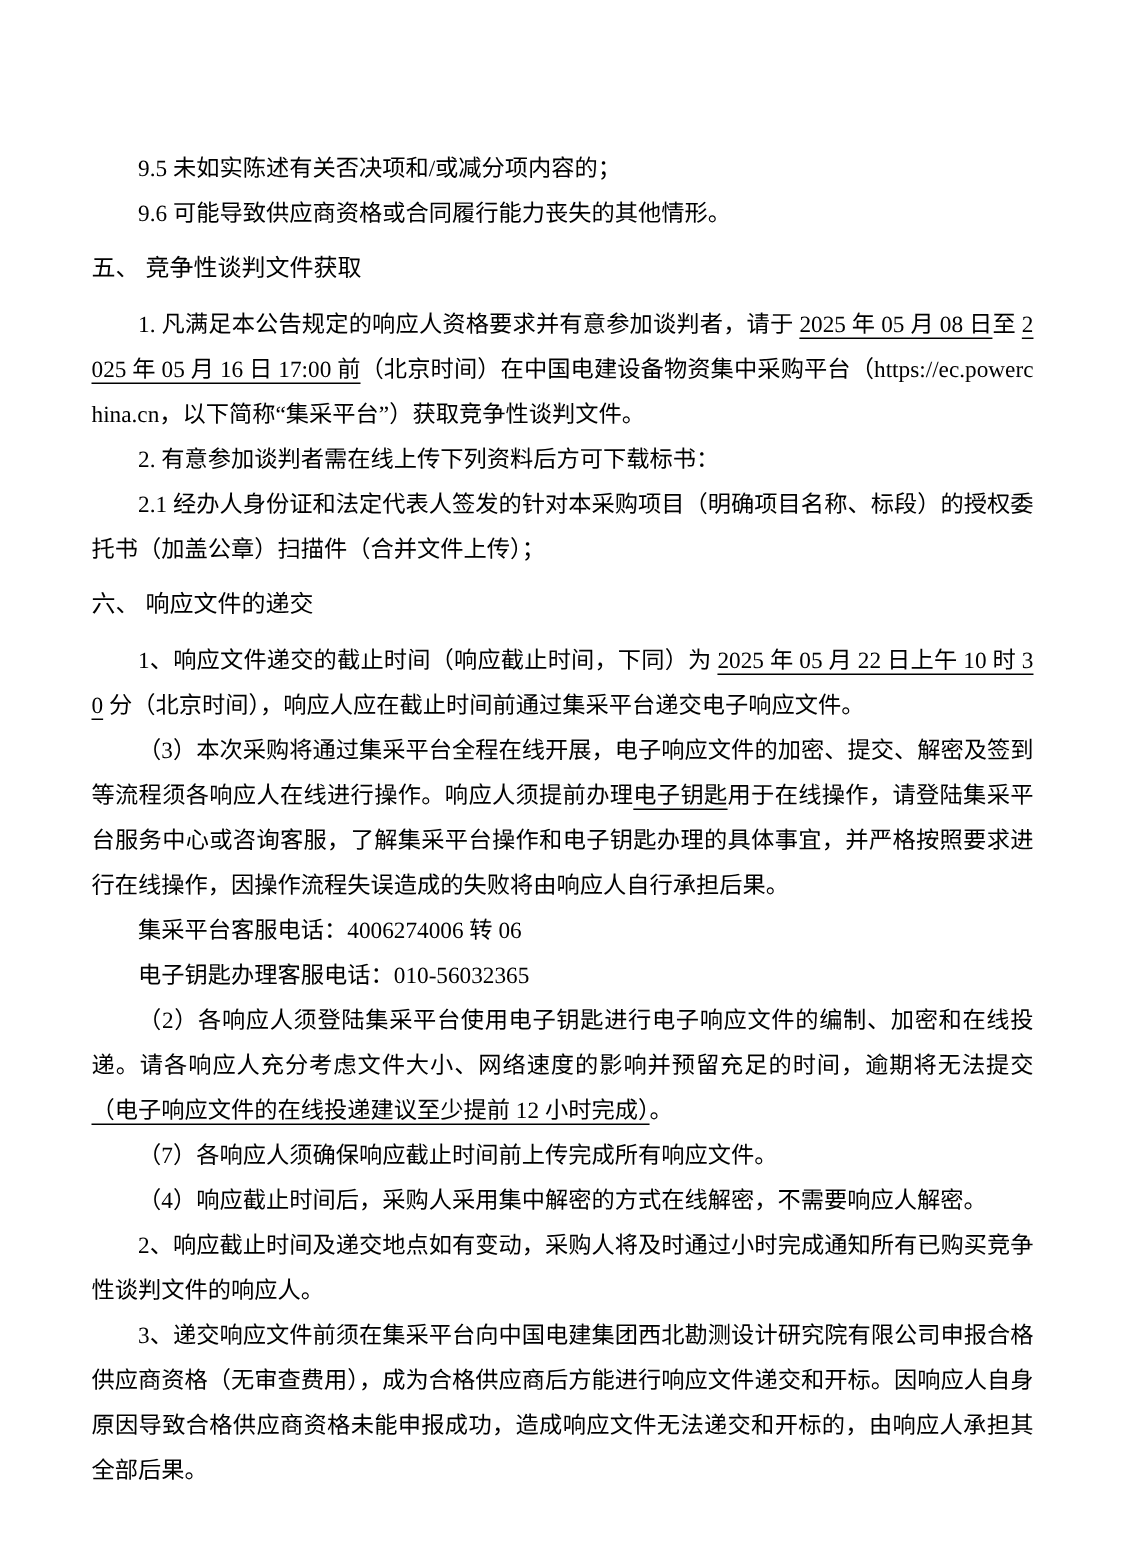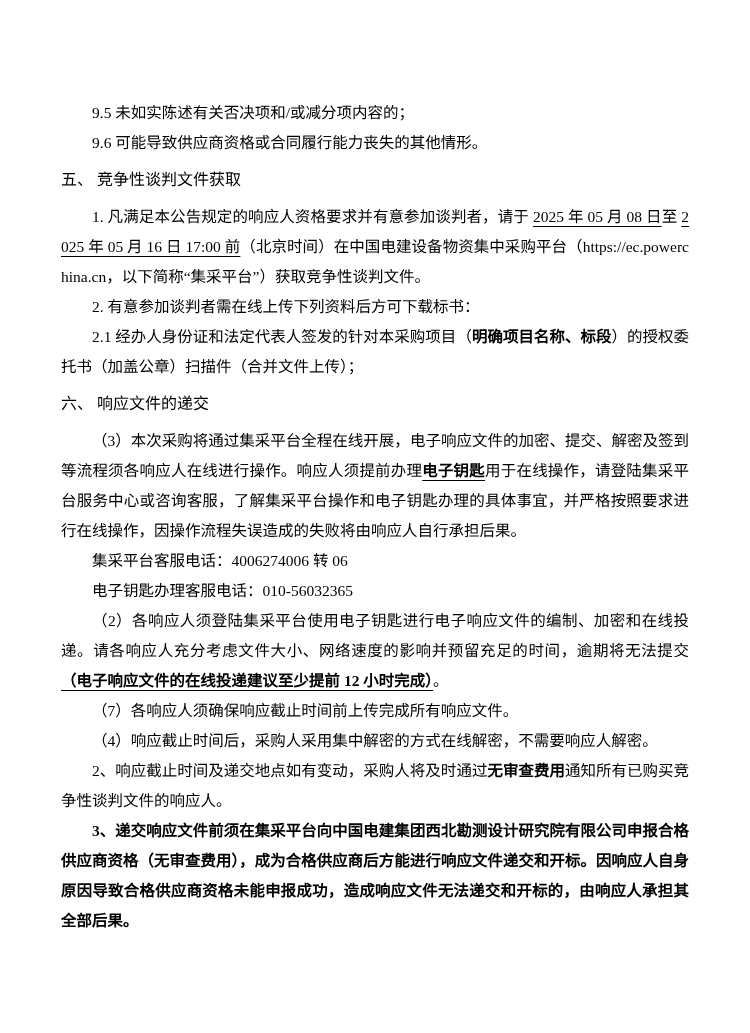--- a/index.html
+++ b/index.html
@@ -31,37 +31,38 @@
     line-height: 30px;
     word-break: break-all;
   }
   .para.heading {
     font-weight: normal;
     text-indent: 0;
     font-size: 16px;
     margin: 7px 0 7px 0;
     text-align: left;
   }
-  .run-bold { font-weight: bold; }
+  .run-bold { font-weight: normal; }
   .run-underline { text-decoration: underline; text-underline-offset: 4px; text-decoration-thickness: 1px; }
 </style>
 </head>
 <body>
 
 <div class="page">
   <div>
       <p class="para"><span>9.5 未如实陈述有关否决项和/或减分项内容的；</span></p>
       <p class="para"><span>9.6 可能导致供应商资格或合同履行能力丧失的其他情形。</span></p>
       <p class="para heading"><span>五、 竞争性谈判文件获取</span></p>
       <p class="para"><span>1. 凡满足本公告规定的响应人资格要求并有意参加谈判者，请于 </span><span class="run-underline">2025 年 05 月 08 日</span><span>至 </span><span class="run-underline">2025 年 05 月 16 日 17:00 前</span><span>（北京时间）在中国电建设备物资集中采购平台（https://ec.powerchina.cn，以下简称“集采平台”）获取竞争性谈判文件。</span></p>
       <p class="para"><span>2. 有意参加谈判者需在线上传下列资料后方可下载标书：</span></p>
       <p class="para"><span>2.1 经办人身份证和法定代表人签发的针对本采购项目（</span><span class="run-bold">明确项目名称、标段</span><span>）的授权委托书（加盖公章）扫描件（合并文件上传）；</span></p>
       <p class="para heading"><span>六、 响应文件的递交</span></p>
+      <p class="para"><span>1、响应文件递交的截止时间（响应截止时间，下同）为 </span><span class="run-underline">2025 年 05 月 22 日上午 10 时 30</span><span> 分（北京时间），响应人应在截止时间前通过集采平台递交电子响应文件。</span></p>
       <p class="para"><span>（3）本次采购将通过集采平台全程在线开展，电子响应文件的加密、提交、解密及签到等流程须各响应人在线进行操作。响应人须提前办理</span><span class="run-bold run-underline">电子钥匙</span><span>用于在线操作，请登陆集采平台服务中心或咨询客服，了解集采平台操作和电子钥匙办理的具体事宜，并严格按照要求进行在线操作，因操作流程失误造成的失败将由响应人自行承担后果。</span></p>
       <p class="para"><span>集采平台客服电话：4006274006 转 06</span></p>
       <p class="para"><span>电子钥匙办理客服电话：010-56032365</span></p>
       <p class="para"><span>（2）各响应人须登陆集采平台使用电子钥匙进行电子响应文件的编制、加密和在线投递。请各响应人充分考虑文件大小、网络速度的影响并预留充足的时间，逾期将无法提交</span><span class="run-bold run-underline">（电子响应文件的在线投递建议至少提前 12 小时完成）</span><span>。</span></p>
       <p class="para"><span>（7）各响应人须确保响应截止时间前上传完成所有响应文件。</span></p>
       <p class="para"><span>（4）响应截止时间后，采购人采用集中解密的方式在线解密，不需要响应人解密。</span></p>
-      <p class="para"><span>2、响应截止时间及递交地点如有变动，采购人将及时通过</span><span class="run-bold">无审查费用</span><span>通知所有已购买竞争性谈判文件的响应人。</span></p>
+      <p class="para"><span>2、响应截止时间及递交地点如有变动，采购人将及时通过</span><span class="run-bold">小时完成</span><span>通知所有已购买竞争性谈判文件的响应人。</span></p>
       <p class="para"><span class="run-bold">3、递交响应文件前须在集采平台向中国电建集团西北勘测设计研究院有限公司申报合格供应商资格（无审查费用），成为合格供应商后方能进行响应文件递交和开标。因响应人自身原因导致合格供应商资格未能申报成功，造成响应文件无法递交和开标的，由响应人承担其全部后果。</span></p>
     </div>
 </div>
 
 </body></html>

